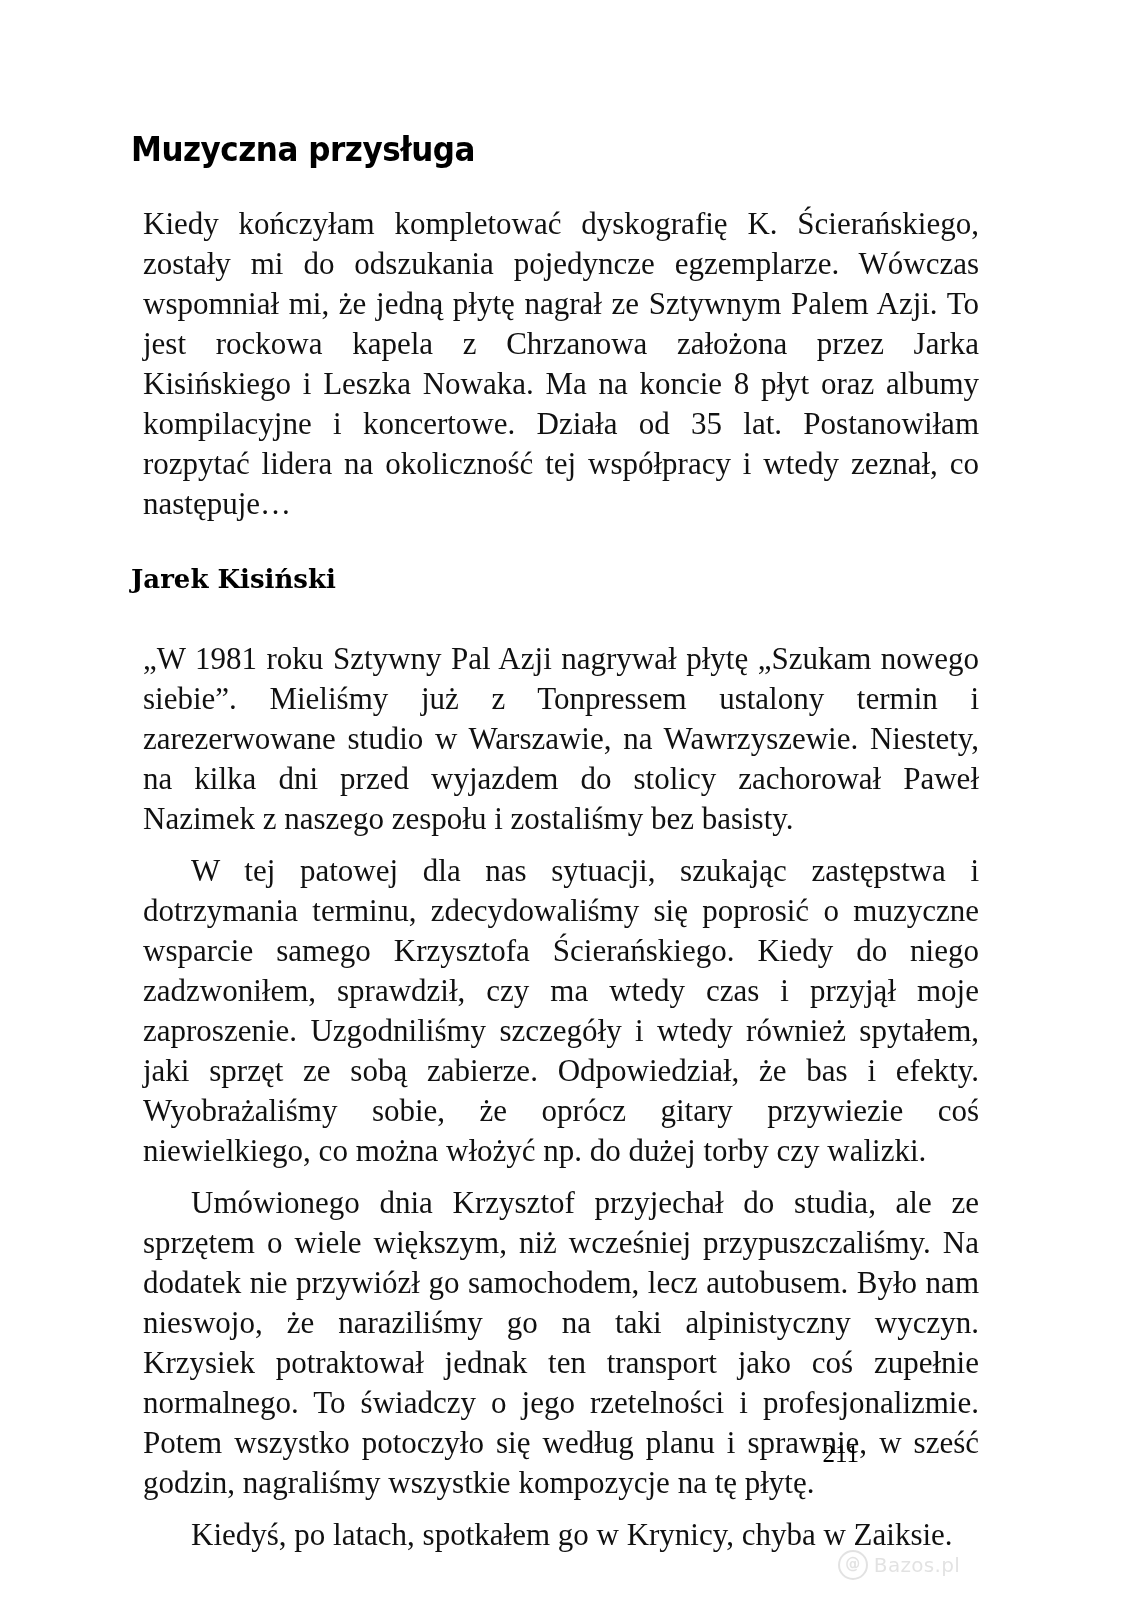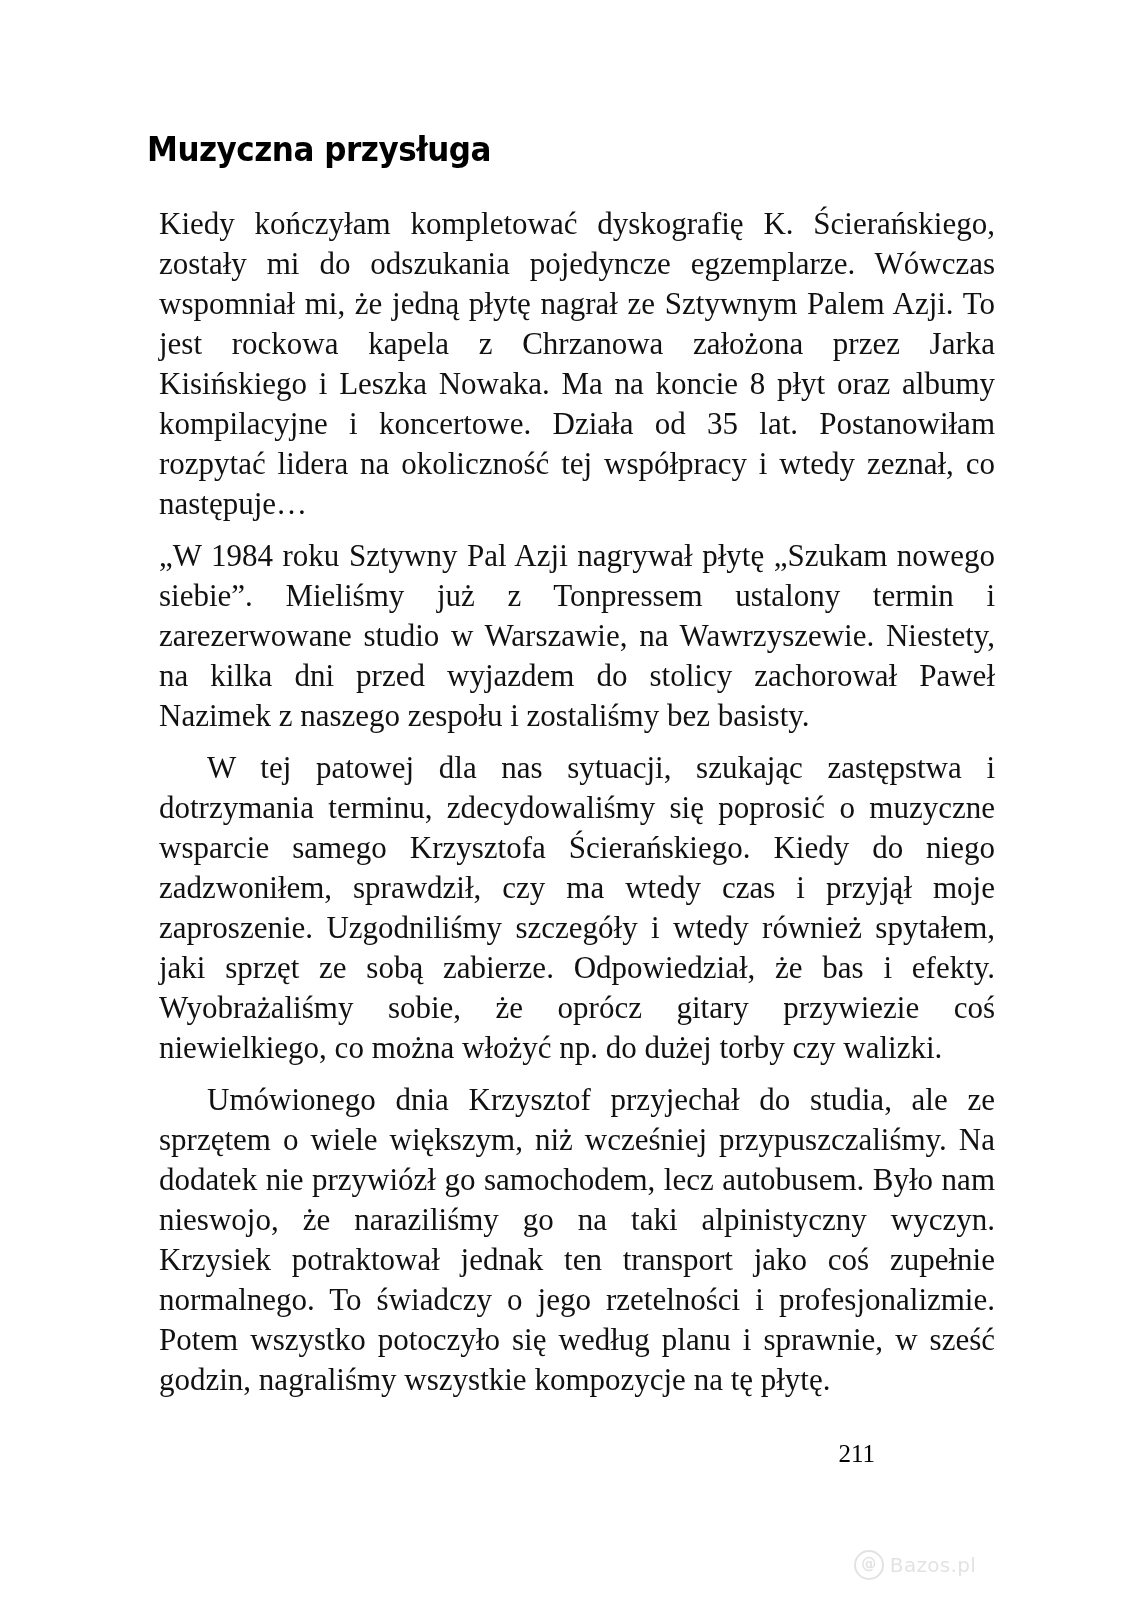--- a/index.html
+++ b/index.html
@@ -10,21 +10,21 @@
   body {
     width: 1123px;
     height: 1600px;
     position: relative;
     font-family: "Liberation Serif", serif;
     color: #111111;
     overflow: hidden;
   }
   .page {
     position: absolute;
-    left: 16px; top: 0;
+    left: 0; top: 0;
     width: 990px;
     height: 1600px;
     background: #ffffff;
   }
   .content {
     position: absolute;
     left: 131px;
     top: 130px;
     width: 860px;
   }
@@ -101,27 +101,29 @@
 <body>
 
 <div class="page">
 
   <div class="content">
 
     <h1 class="chapter-title">Muzyczna przysługa</h1>
 
     <p class="body-text">Kiedy kończyłam kompletować dyskografię K. Ścierańskiego, zostały mi do odszukania pojedyncze egzemplarze. Wówczas wspomniał mi, że jedną płytę nagrał ze Sztywnym Palem Azji. To jest rockowa kapela z Chrzanowa założona przez Jarka Kisińskiego i Leszka Nowaka. Ma na koncie 8 płyt oraz albumy kompilacyjne i koncertowe. Działa od 35 lat. Postanowiłam rozpytać lidera na okoliczność tej współpracy i wtedy zeznał, co następuje…</p>
 
+    <h2 class="speaker">Jarek Kisiński</h2>
 
-    <p class="body-text">„W 1984 roku Sztywny Pal Azji nagrywał płytę „Szukam nowego siebie”. Mieliśmy już z Tonpressem ustalony termin i zarezerwowane studio w Warszawie, na Wawrzyszewie. Niestety, na kilka dni przed wyjazdem do stolicy zachorował Paweł Nazimek z naszego zespołu i zostaliśmy bez basisty.</p>
+    <p class="body-text">„W 1981 roku Sztywny Pal Azji nagrywał płytę „Szukam nowego siebie”. Mieliśmy już z Tonpressem ustalony termin i zarezerwowane studio w Warszawie, na Wawrzyszewie. Niestety, na kilka dni przed wyjazdem do stolicy zachorował Paweł Nazimek z naszego zespołu i zostaliśmy bez basisty.</p>
 
     <p class="body-text indent">W tej patowej dla nas sytuacji, szukając zastępstwa i dotrzymania terminu, zdecydowaliśmy się poprosić o muzyczne wsparcie samego Krzysztofa Ścierańskiego. Kiedy do niego zadzwoniłem, sprawdził, czy ma wtedy czas i przyjął moje zaproszenie. Uzgodniliśmy szczegóły i wtedy również spytałem, jaki sprzęt ze sobą zabierze. Odpowiedział, że bas i efekty. Wyobrażaliśmy sobie, że oprócz gitary przywiezie coś niewielkiego, co można włożyć np. do dużej torby czy walizki.</p>
 
     <p class="body-text indent">Umówionego dnia Krzysztof przyjechał do studia, ale ze sprzętem o wiele większym, niż wcześniej przypuszczaliśmy. Na dodatek nie przywiózł go samochodem, lecz autobusem. Było nam nieswojo, że naraziliśmy go na taki alpinistyczny wyczyn. Krzysiek potraktował jednak ten transport jako coś zupełnie normalnego. To świadczy o jego rzetelności i profesjonalizmie. Potem wszystko potoczyło się według planu i sprawnie, w sześć godzin, nagraliśmy wszystkie kompozycje na tę płytę.</p>
 
+    <p class="body-text indent">Kiedyś, po latach, spotkałem go w Krynicy, chyba w Zaiksie.</p>
 
   </div>
 
   <div class="page-number">211</div>
 
   <div class="watermark">
     <span class="wm-logo">@</span>
     <span class="wm-text">Bazos.pl</span>
   </div>
 

